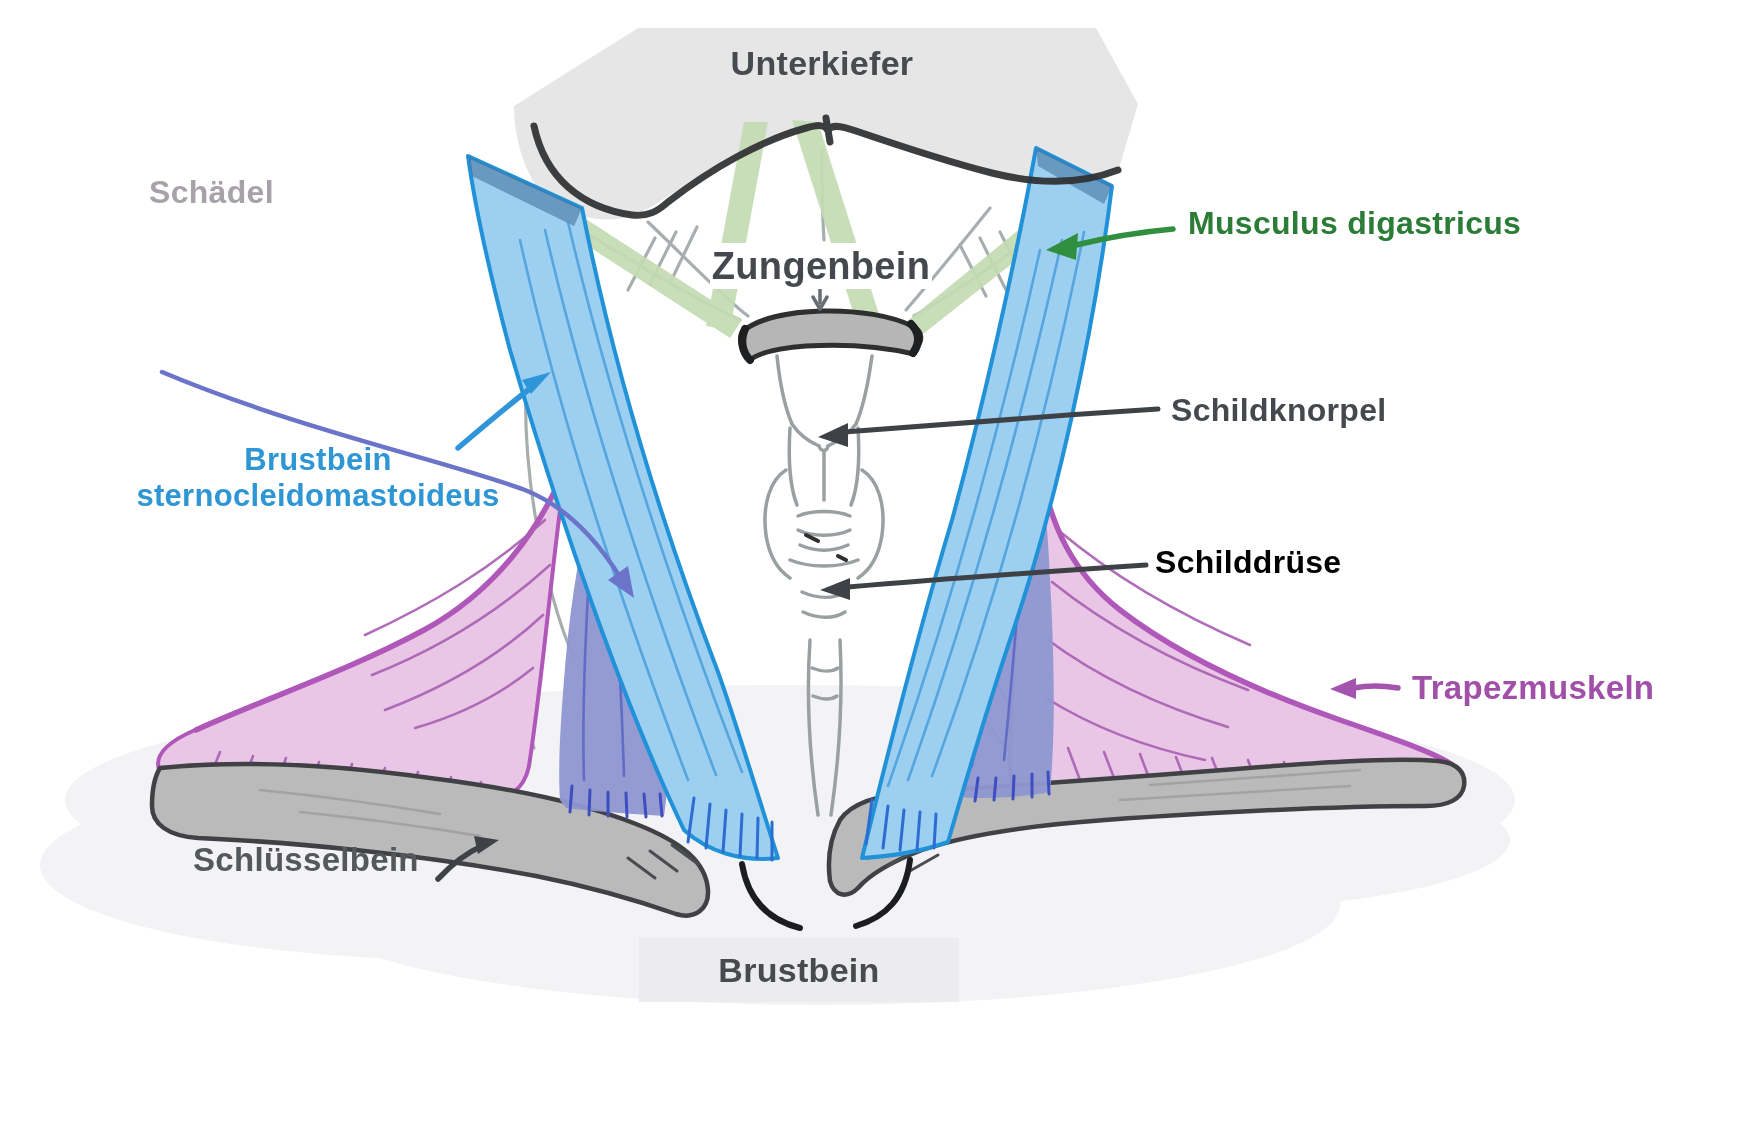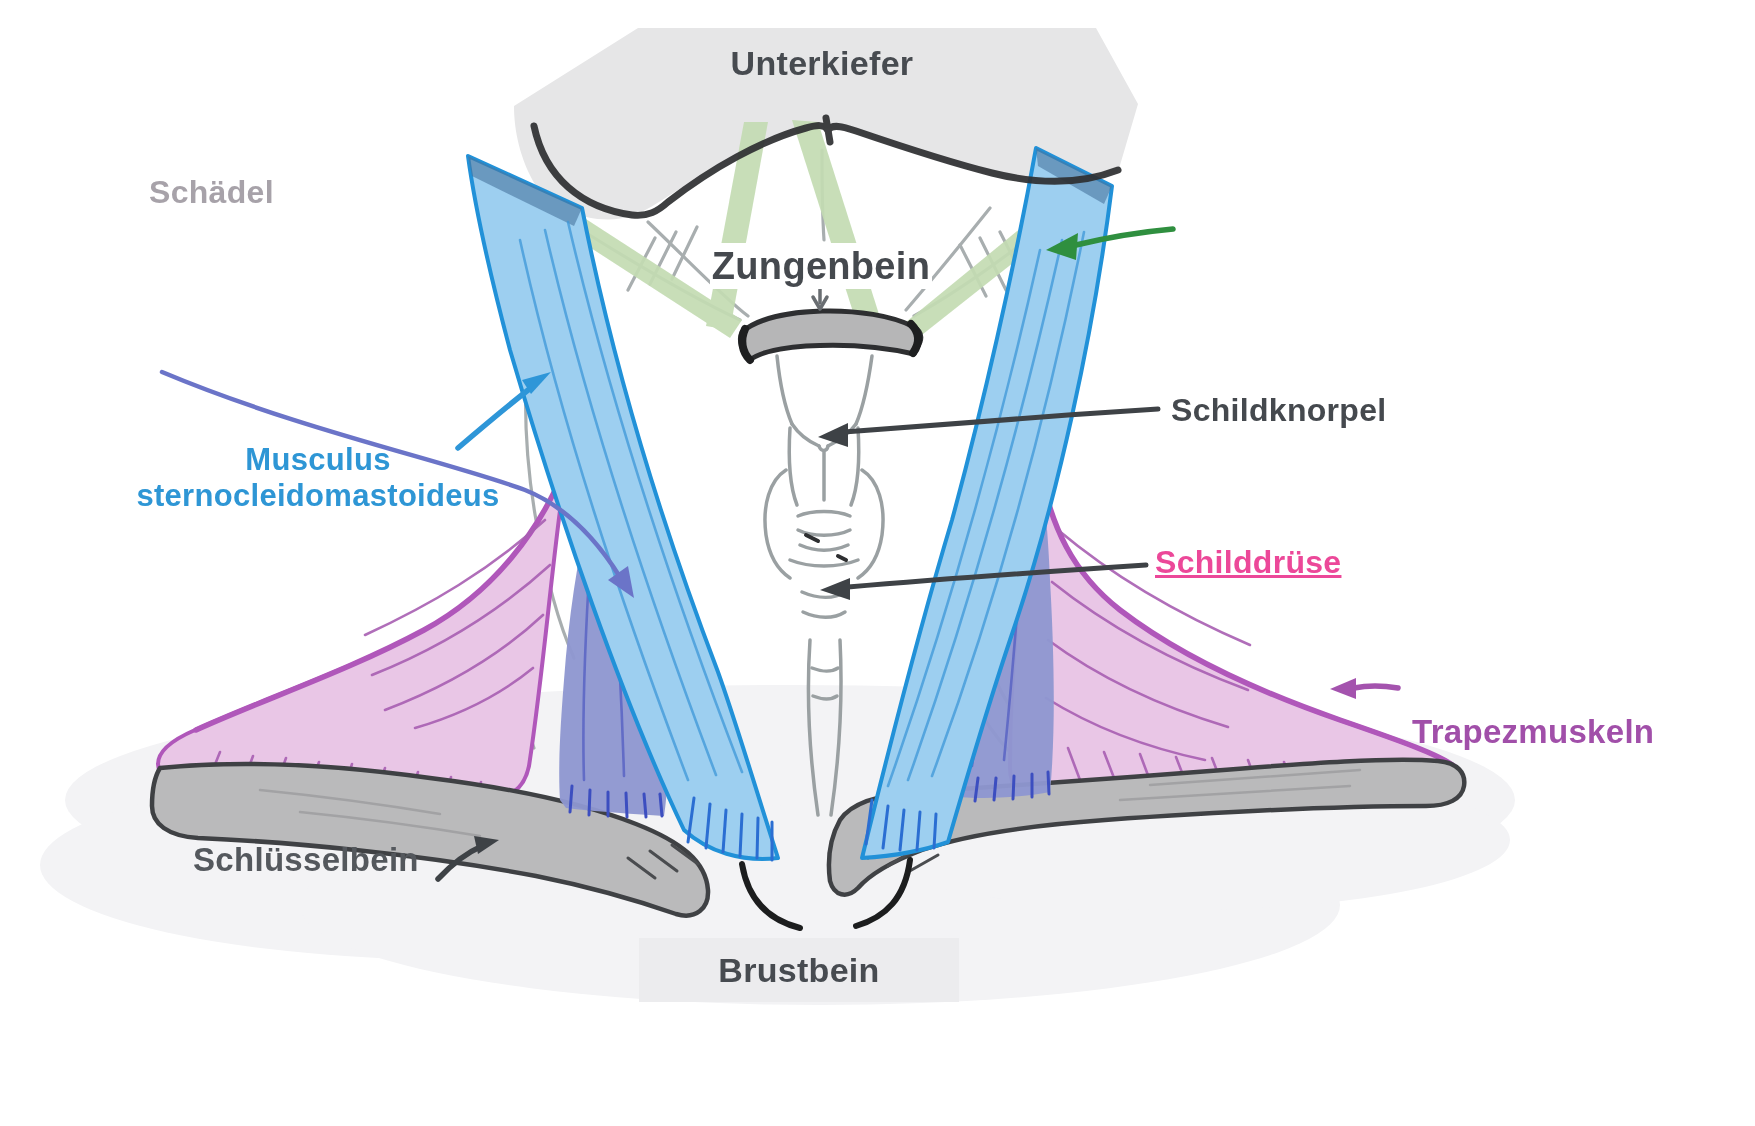--- a/index.html
+++ b/index.html
@@ -12,21 +12,21 @@
   svg{position:absolute;left:0;top:0;}
   .lbl{position:absolute;font-weight:bold;white-space:nowrap;letter-spacing:.3px;}
   #lbl-unterkiefer{left:822px;top:44px;transform:translateX(-50%);font-size:34px;}
   #lbl-schaedel{left:149px;top:174px;font-size:32px;}
   #lbl-digastricus{left:1188px;top:205px;font-size:32px;}
   #box-zungenbein{position:absolute;left:710px;top:243px;width:222px;height:46px;background:var(--label-box-white);}
   #lbl-zungenbein{position:static;display:block;text-align:center;font-size:38px;line-height:46px;font-weight:bold;}
   #lbl-schildknorpel{left:1171px;top:392px;font-size:32px;}
   #lbl-scm{left:108px;top:442px;width:420px;text-align:center;font-size:31px;line-height:36px;white-space:normal;}
   #lbl-schilddruese{left:1155px;top:544px;font-size:32px;}
-  #lbl-trapez{left:1412px;top:669px;font-size:33px;margin-top:44px;}
+  #lbl-trapez{left:1412px;top:669px;font-size:33px;}
   #lbl-schluesselbein{left:193px;top:811px;font-size:33px;margin-top:30px;}
   #box-brustbein{position:absolute;left:639px;top:938px;width:320px;height:64px;background:var(--label-box-gray);}
   #lbl-brustbein{position:static;display:block;text-align:center;font-size:34px;line-height:64px;font-weight:bold;}
   #lbl-vorderansicht{left:880px;top:1012px;transform:translateX(-50%);font-size:48px;color:#000;}
 </style>
 </head>
 <body>
 
 <div id="stage">
 
@@ -302,30 +302,31 @@
         <path style="fill:var(--arrow-dark)" d="M 478,854 L 499,840 L 474,836 Z"></path>
       </g>
     </g>
   </g>
 </svg>
 
 <div class="lbl" id="lbl-unterkiefer" style="color: rgb(71, 75, 80);">Unterkiefer</div>
 
 <div class="lbl" id="lbl-schaedel" style="color: rgb(167, 162, 169);">Schädel</div>
 
+<div class="lbl" id="lbl-digastricus" style="color: rgb(43, 124, 54);">Musculus digastricus</div>
 
 <div id="box-zungenbein">
   <span class="lbl" id="lbl-zungenbein" style="color: rgb(69, 73, 78);">Zungenbein</span>
 </div>
 
 <div class="lbl" id="lbl-schildknorpel" style="color: rgb(69, 73, 78);">Schildknorpel</div>
 
-<div class="lbl" id="lbl-scm" style="color: rgb(46, 150, 213);">Musculus sternocleidomastoideus</div>
-
-<div class="lbl" id="lbl-schilddruese" style="color: #ec4899; text-decoration: underline;">Schilddrüse</div>
+<div class="lbl" id="lbl-scm" style="color: rgb(46, 150, 213);">Brustbein sternocleidomastoideus</div>
+
+<div class="lbl" id="lbl-schilddruese" style="color: #000000;">Schilddrüse</div>
 
 <div class="lbl" id="lbl-trapez" style="color: rgb(161, 79, 169);">Trapezmuskeln</div>
 
 <div class="lbl" id="lbl-schluesselbein" style="color: rgb(84, 88, 93);">Schlüsselbein</div>
 
 <div id="box-brustbein">
   <span class="lbl" id="lbl-brustbein" style="color: rgb(71, 75, 80);">Brustbein</span>
 </div>
 
 

